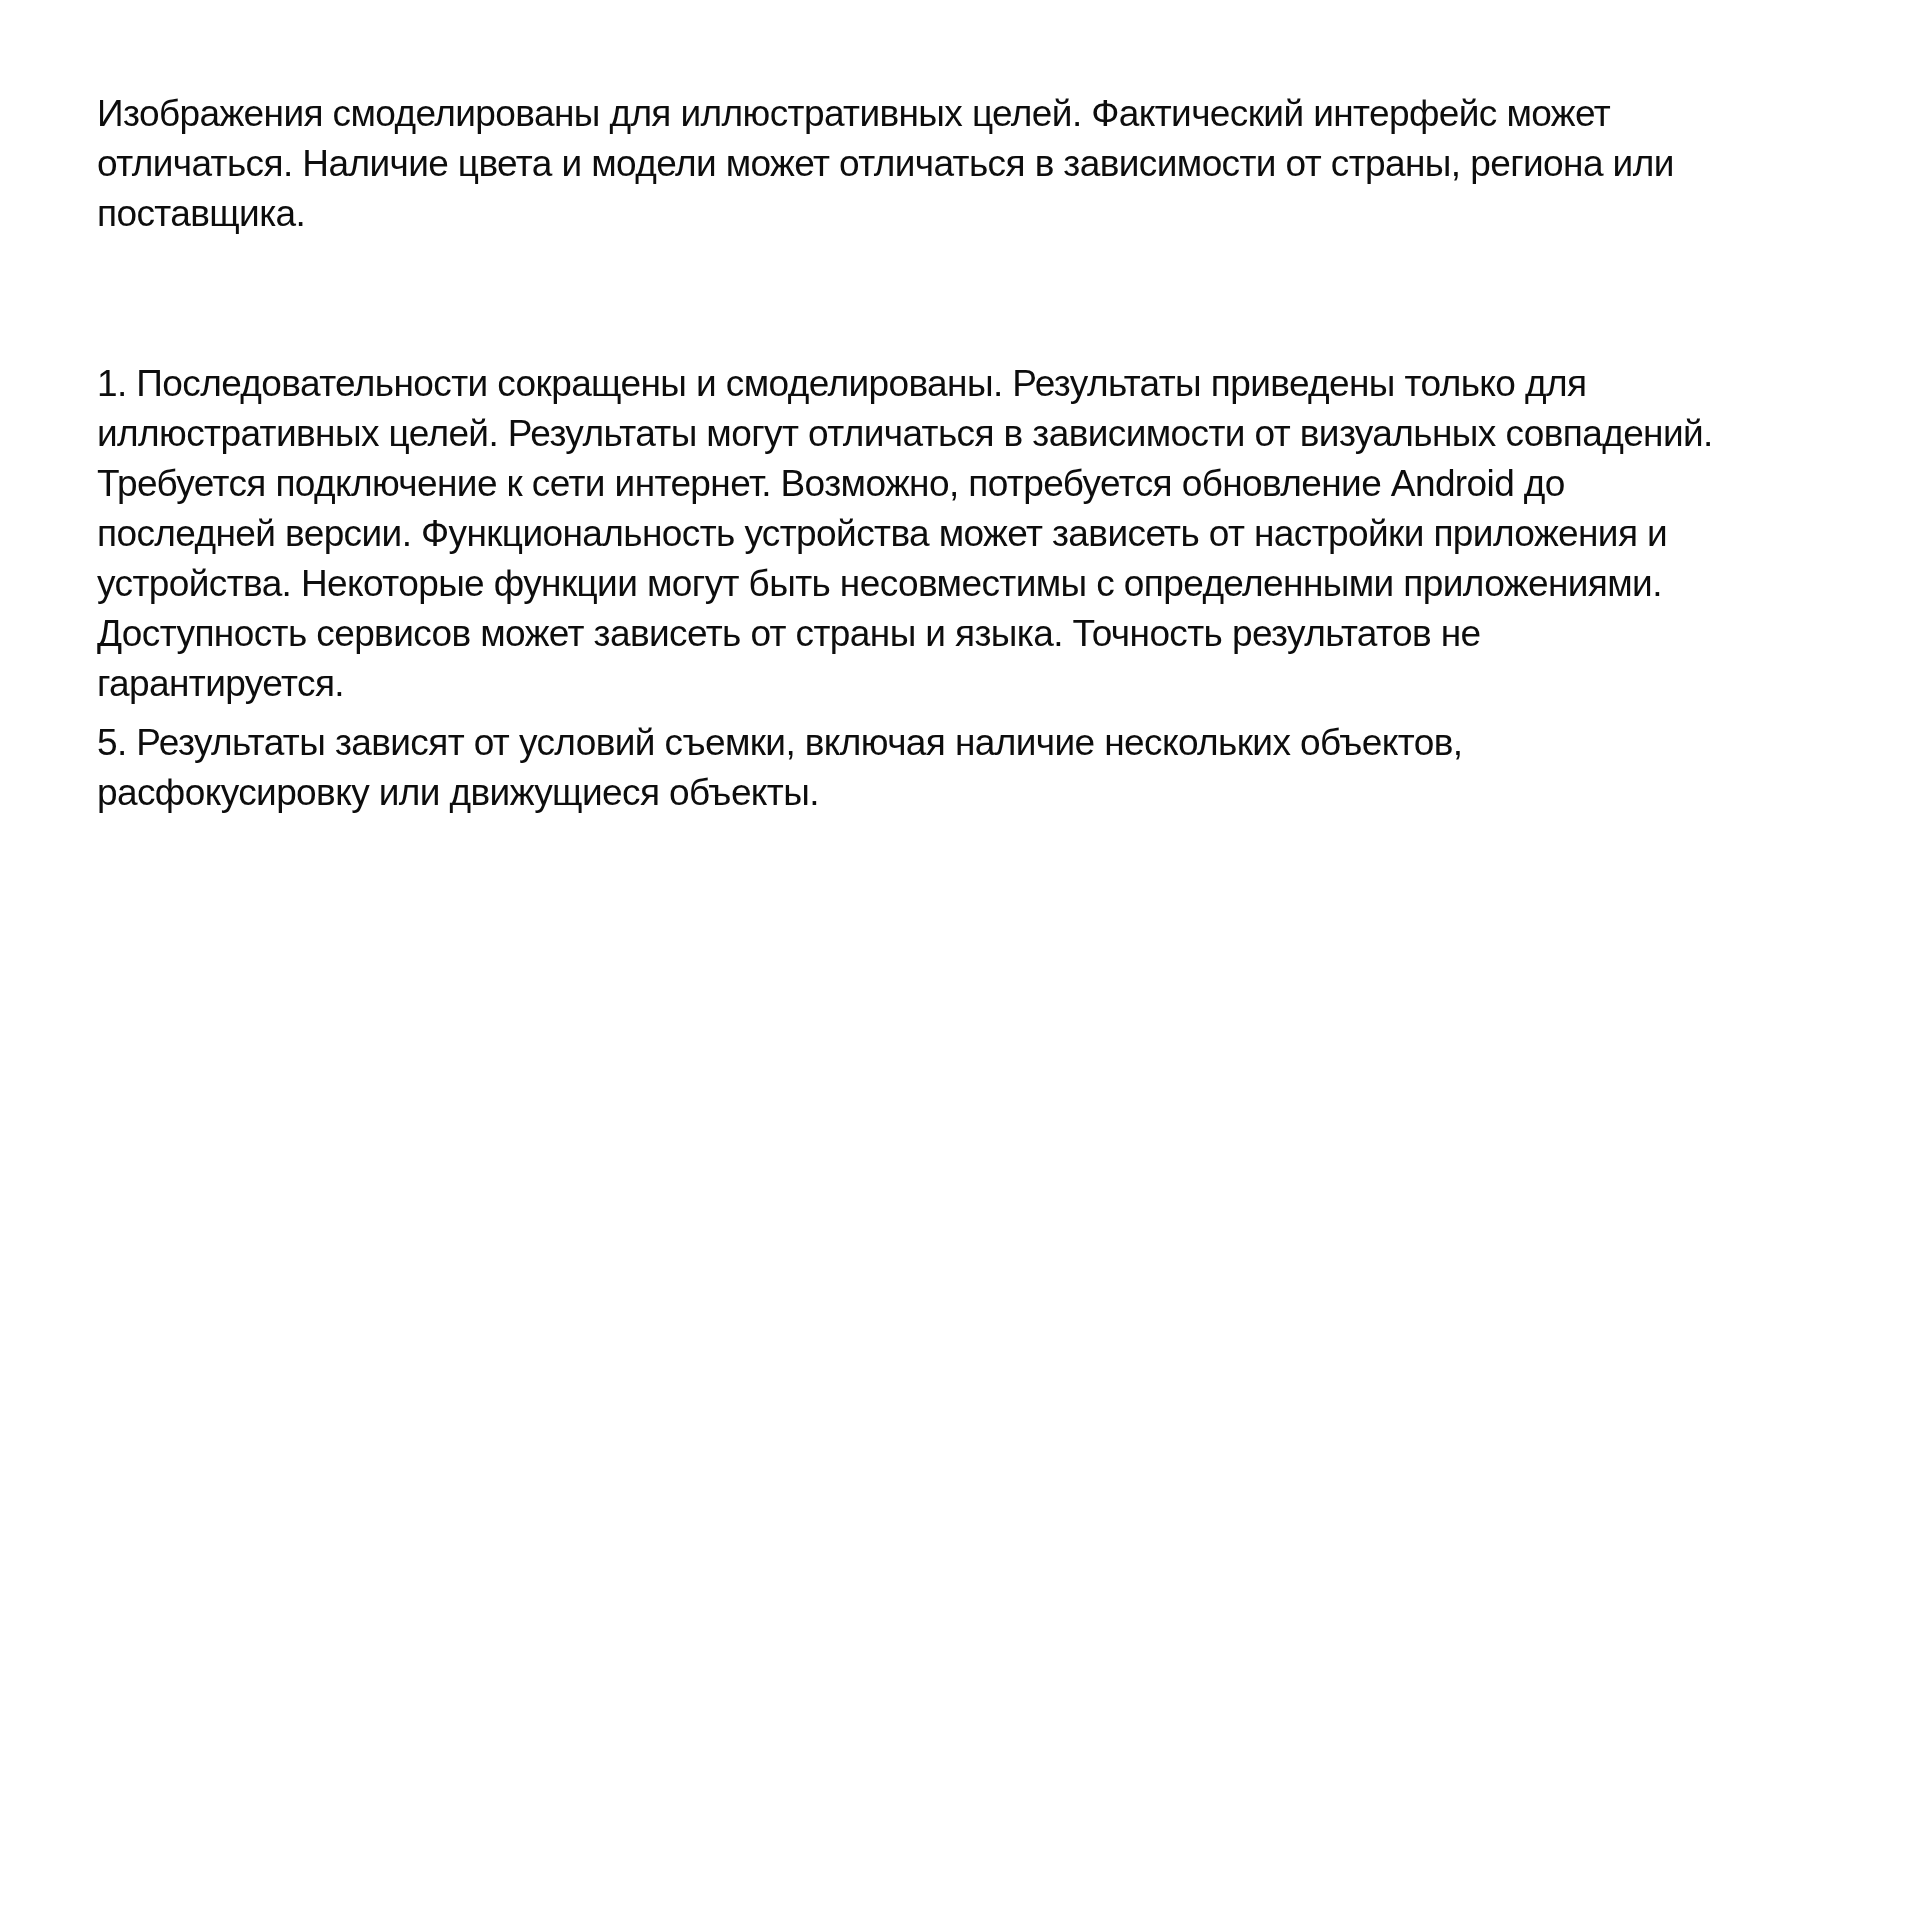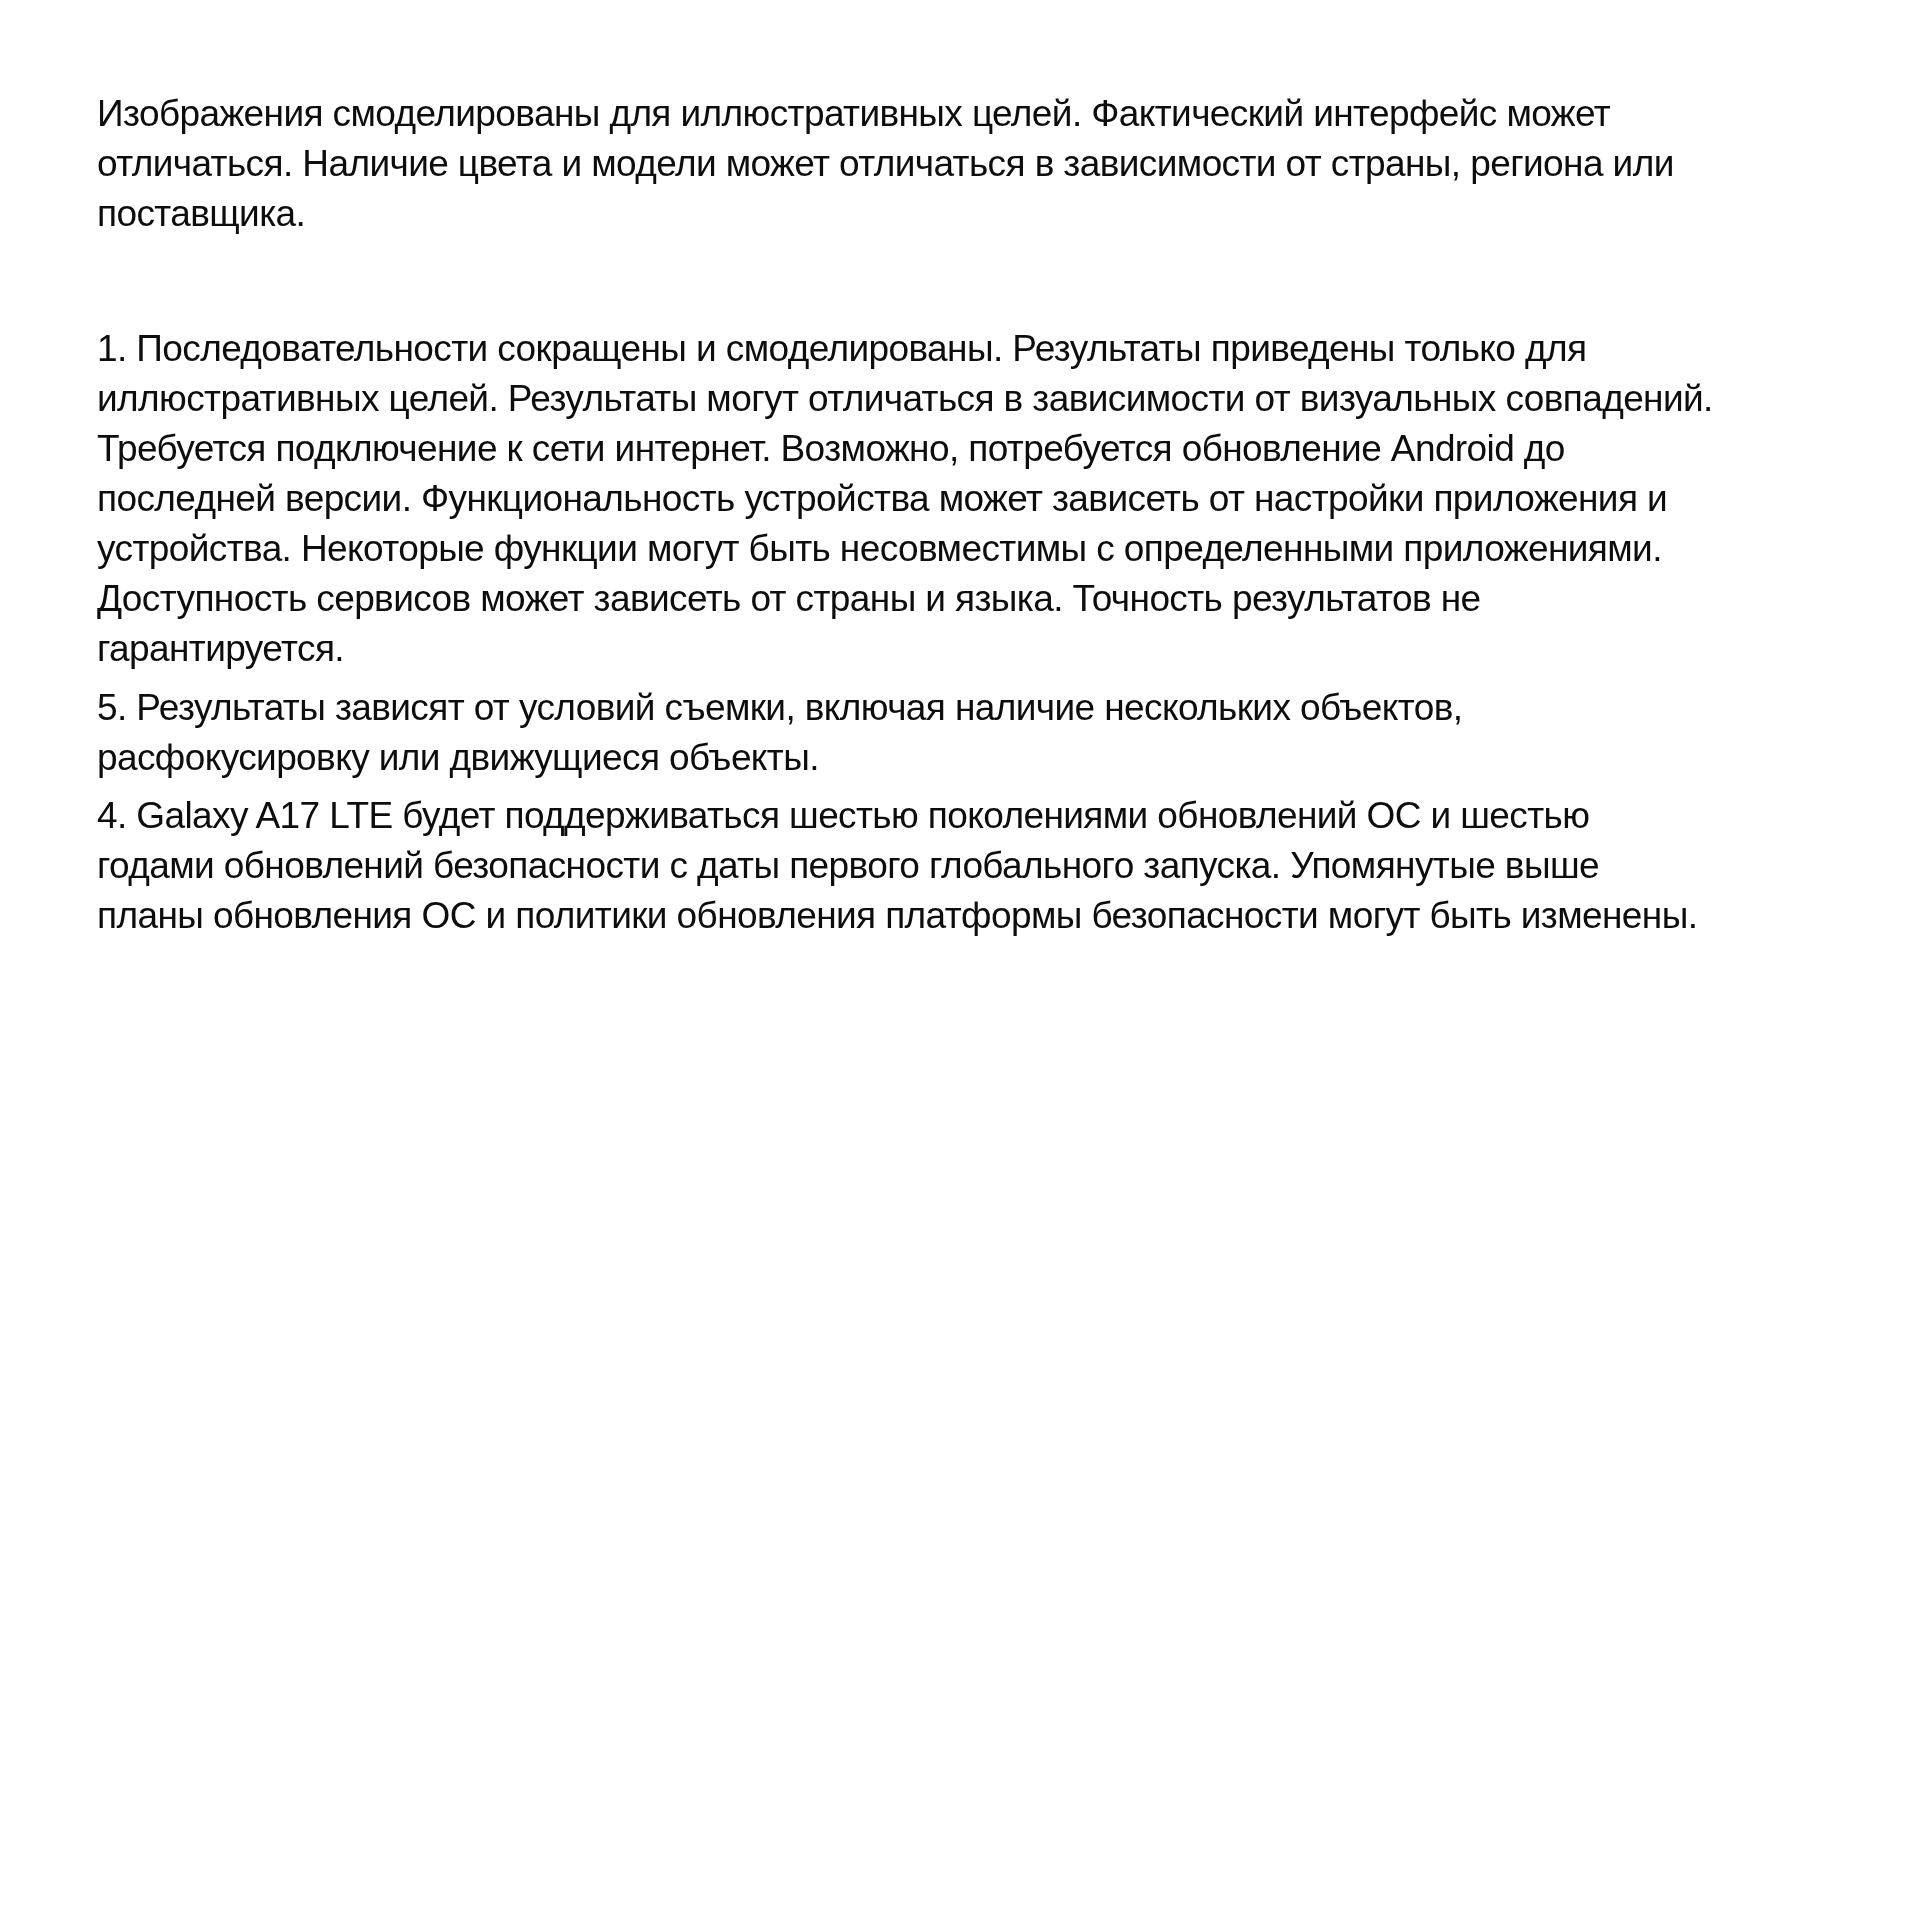--- a/index.html
+++ b/index.html
@@ -25,21 +25,21 @@
   .disclaimer-text {
     font-size: 37px;
     line-height: 50px;
     letter-spacing: -0.6px;
     font-weight: 400;
     color: #0d0d0d;
     white-space: pre-line;      
     margin: 0;
   }
   .intro {
-    margin-bottom: 85px;
+    margin-bottom: 120px;
   }
   .note {
     margin-bottom: 8.7px;
     margin-top: 8px;
   }
 </style>
 </head>
 <body>
 
 <div class="page">
@@ -52,17 +52,14 @@
 Требуется подключение к сети интернет. Возможно, потребуется обновление Android до
 последней версии. Функциональность устройства может зависеть от настройки приложения и
 устройства. Некоторые функции могут быть несовместимы с определенными приложениями.
 Доступность сервисов может зависеть от страны и языка. Точность результатов не
 гарантируется.</p>
 
 
   <p class="disclaimer-text note">5. Результаты зависят от условий съемки, включая наличие нескольких объектов,
 расфокусировку или движущиеся объекты.</p>
 
-  <p class="disclaimer-text note">4.  Galaxy A17 LTE будет поддерживаться шестью поколениями обновлений ОС и шестью
-годами обновлений безопасности с даты первого глобального запуска. Упомянутые выше
-планы обновления ОС и политики обновления платформы безопасности могут быть изменены.</p>
 </div>
 
 
 </body></html>

